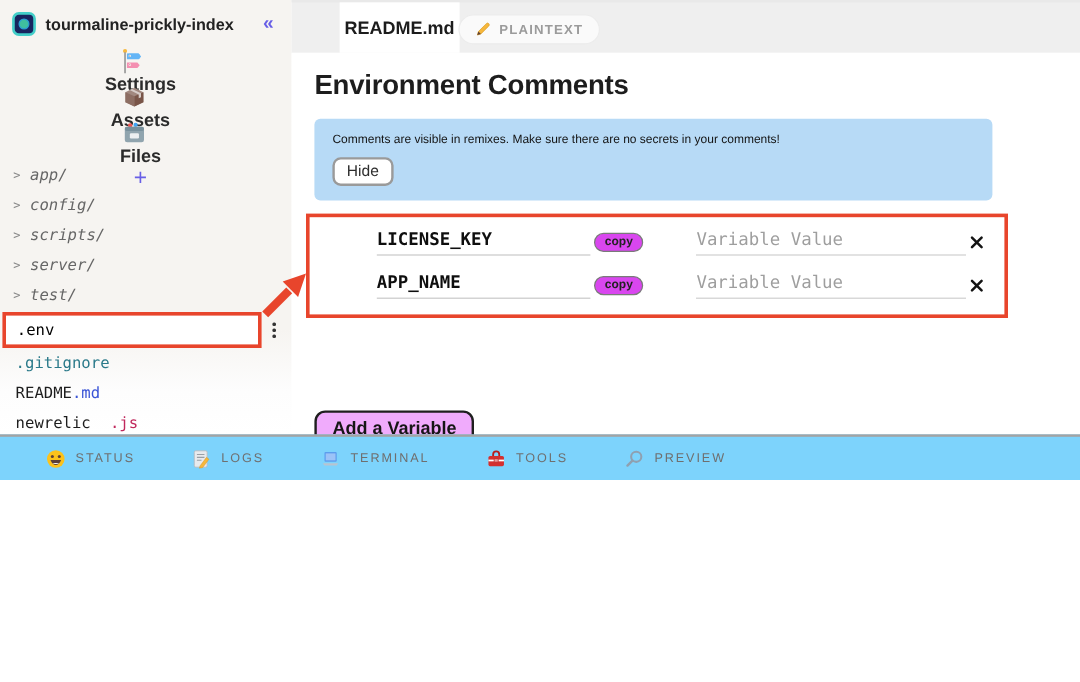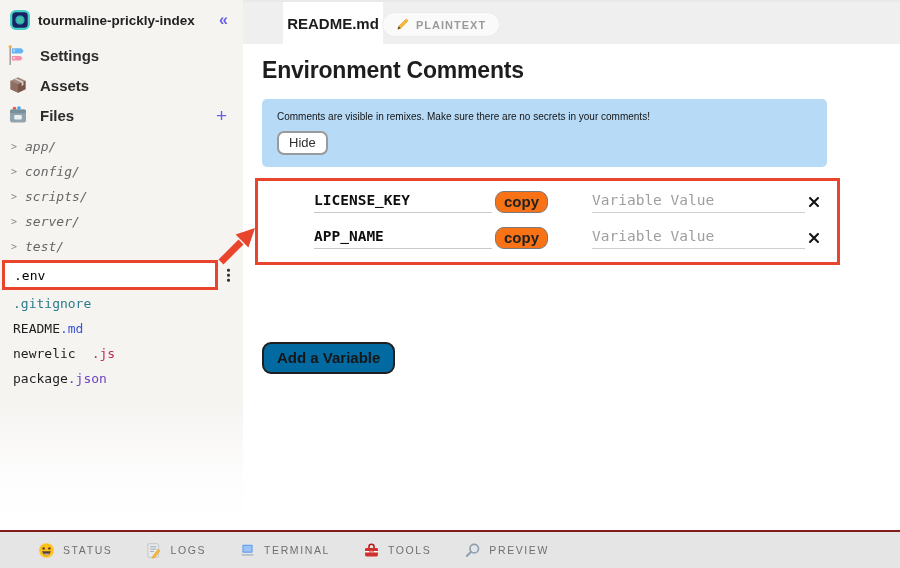--- a/index.html
+++ b/index.html
@@ -1,35 +1,35 @@
 <!DOCTYPE html>
 <html><head>
 <meta charset="utf-8">
 <style>
   * { box-sizing: border-box; margin: 0; padding: 0; }
   html,body { background:#fff; }
   .app {
     position: relative;
-    width: 900px; height: 568px;
+    width: 900px; height: 400px;
     overflow: hidden;
     background: #fff;
     font-family: "Liberation Sans", sans-serif;
   }
 
   
   .sidebar {
     position: absolute; left:0; top:0; width:243px; bottom:38px;
     background: linear-gradient(180deg,#f6f4f1 0%,#f6f4f1 76%,#fdfdfd 90%,#fff 100%);
   }
   .side-head { display:flex; align-items:center; height:40px; padding:0 15px 0 10px; }
   .avatar { width:20px; height:20px; flex:0 0 auto; }
   .proj-name { flex:1; margin-left:8px; font-weight:bold; font-size:13.5px; color:#222; }
   .collapse { color:#685fe6; font-size:16px; font-weight:bold; cursor:pointer; line-height:1; }
 
-  .nav-item { display:flex; align-items:center; height:30px; padding:0 16px 0 7px; cursor:pointer; }
+  .nav-item { display:flex; align-items:center; height:30px; padding:0 16px 0 7px; cursor:pointer;flex-direction:column; }
   .nav-icon { width:22px; height:22px; margin-right:11px; flex:0 0 auto; }
   .nav-label { font-weight:bold; font-size:15px; color:#2b2b2b; flex:1; }
   .add-plus { color:#685fe6; font-size:19px; font-weight:400; cursor:pointer; line-height:1; }
 
   .tree { padding-top:4px; font-family:"DejaVu Sans Mono", monospace; font-size:13px; }
   .tree-row { display:flex; align-items:center; height:25px; padding-left:11px; color:#1d1d1d; cursor:pointer; }
   .chev { color:#8a8a8a; font-size:10px; margin-right:8px; }
   .folder-name { font-style:italic; color:#666; }
   .file-row { padding-left:13px; }
   .env-wrap { position:relative; height:32px; display:flex; align-items:center; }
@@ -69,38 +69,38 @@
   .hide-btn { margin-top:9px; background:#fff; border:2px solid #9a9a9a; border-radius:7px;
     padding:2px 10px 3px; font-weight:normal; font-size:13px; color:#2e2e2e;
     font-family:"Liberation Sans", sans-serif; cursor:pointer; }
 
   .vars-box { position:relative; left:-7px; margin-top:11px; width:585px;
     border:3px solid #e8452c; padding:3px 12px 6px; background:#fff; }
   .var-row { display:flex; align-items:center; height:36px; }
   .key-input { width:178px; border:0; border-bottom:1px solid #c9c9c9; background:transparent;
     font-family:"DejaVu Sans Mono", monospace; font-weight:bold; font-size:14.5px; color:#0e0e0e;
     padding:0 0 4px; outline:none;margin-left:44px; }
-  .copy-btn { margin-left:3px; background:#f97316; border:1.5px solid #7a7a7a; border-radius:9px;
-    padding:1px 8px 2px; font-weight:bold; font-size:15px; color:#222;
+  .copy-btn { margin-left:3px; background:#d946ef; border:1.5px solid #7a7a7a; border-radius:9px;
+    padding:1px 8px 2px; font-weight:bold; font-size:10px; color:#222;
     font-family:"Liberation Sans", sans-serif; cursor:pointer; }
   .val-input { margin-left:44px; width:268px; border:0; border-bottom:1px solid #cfcfcf; background:transparent;
     font-family:"DejaVu Sans Mono", monospace; font-size:14.5px; color:#333; padding:0 0 4px; outline:none; }
   .val-input::placeholder { color:#9e9e9e; }
   .x-btn { margin-left:auto; margin-right:2px; background:none; border:0; padding:3px; cursor:pointer; line-height:0; }
   .x-btn svg { width:12px; height:12px; }
 
-  .add-btn { margin-top:77px; background:#0369a1; border:2px solid #1f1f1f; border-radius:9px;
+  .add-btn { margin-top:77px; background:#f0abfc; border:2px solid #1f1f1f; border-radius:9px;
     padding:5px 13px 6px; font-weight:bold; font-size:15px; color:#161616;
     font-family:"Liberation Sans", sans-serif; cursor:pointer; }
 
   .annot-arrow { position:absolute; left:214px; top:221px; width:48px; height:48px; pointer-events:none; }
 
   
-  .bottombar { position:absolute; left:0; right:0; bottom:0; height:38px; background:#e5e5e5;
-    border-top:2px solid #7f1d1d; display:flex; align-items:center; padding-left:38px; gap:33px; }
+  .bottombar { position:absolute; left:0; right:0; bottom:0; height:38px; background:#7dd3fc;
+    border-top:2px solid #a3a3a3; display:flex; align-items:center; padding-left:38px; gap:47px; }
   .bar-item { display:flex; align-items:center; gap:8px; cursor:pointer; }
   .bar-item svg { width:17px; height:17px; }
   .bar-label { font-size:10.5px; letter-spacing:1.6px; color:#6f6f6f; }
 </style>
 </head>
 <body>
 
 <div class="app">
 
   <div class="sidebar">

